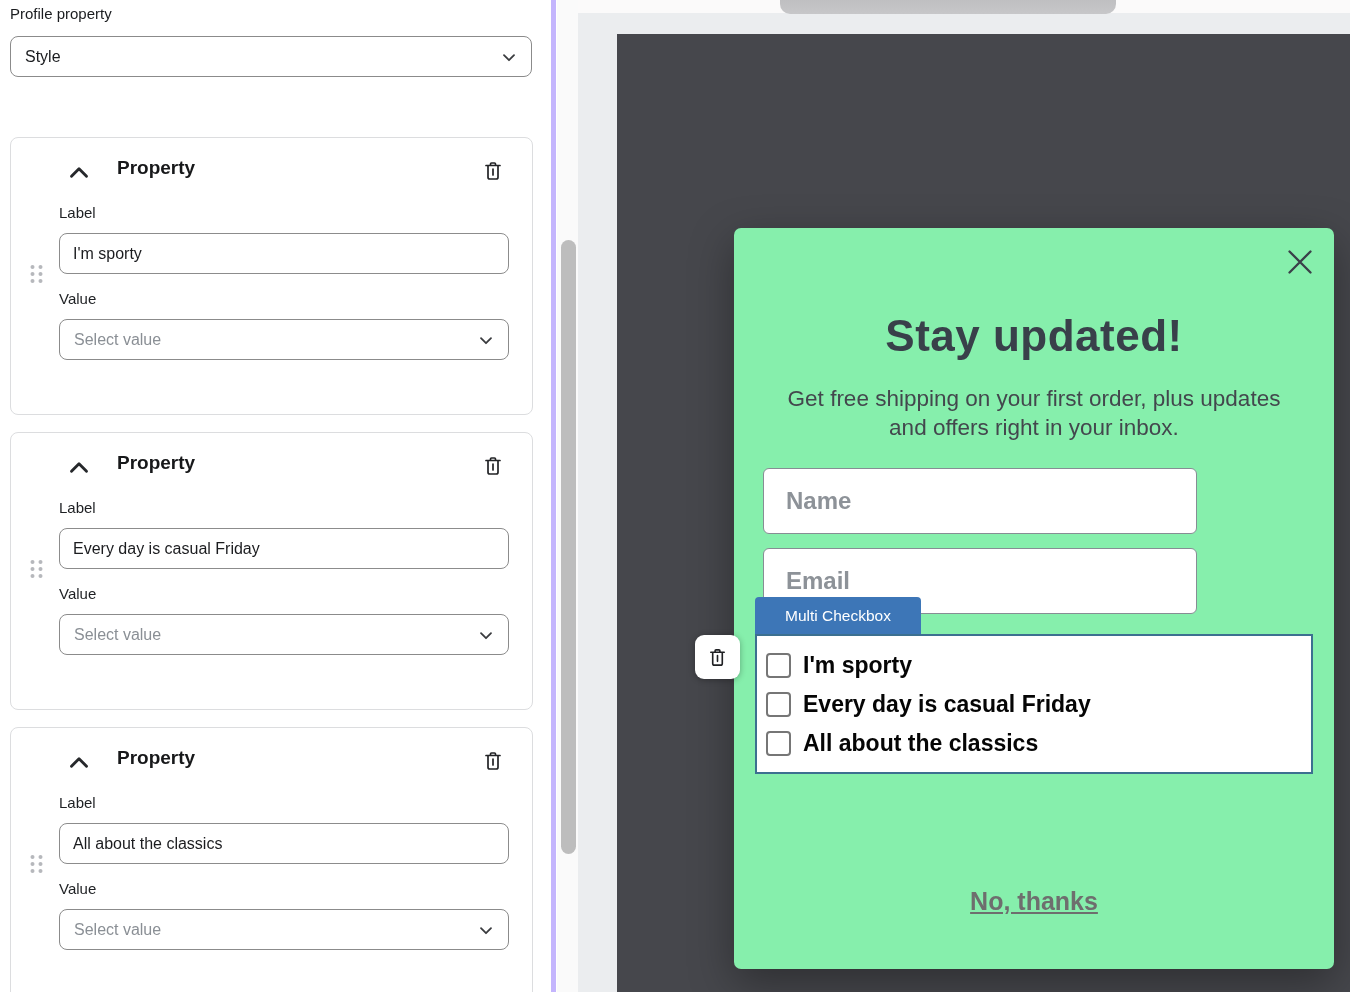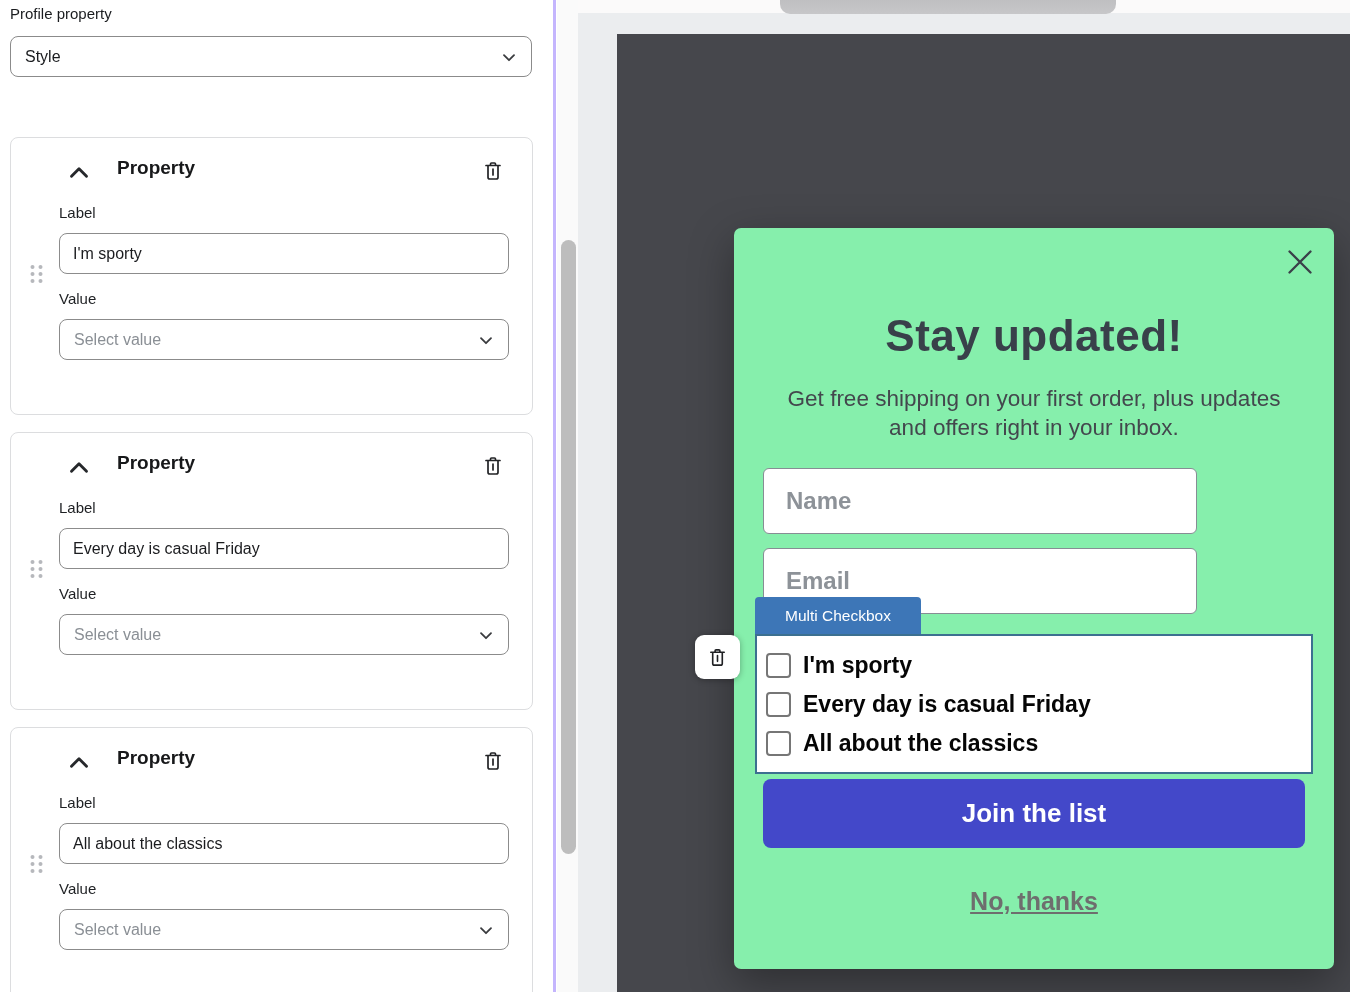--- a/index.html
+++ b/index.html
@@ -3,21 +3,21 @@
 <meta charset="utf-8">
 <style>
   * { margin:0; padding:0; box-sizing:border-box; }
   html,body { background:#fff; }
   .app {
     position:relative; width:1350px; height:992px; overflow:hidden;
     font-family:"Liberation Sans", sans-serif; background:#fff;
   }
 
   
-  .left-panel { position:absolute; left:0; top:0; width:556px; height:992px; background:#fff; border-right:3px solid #c4b5fd; }
+  .left-panel { position:absolute; left:0; top:0; width:556px; height:992px; background:#fff; border-right:5px solid #c4b5fd; }
   .pp-label { position:absolute; left:10px; top:5px; font-size:15px; color:#1a1c1f; }
   .select {
     display:flex; align-items:center; justify-content:space-between;
     border:1px solid #8b8b8b; border-radius:8px; background:#fff;
     padding:0 14px; font-size:16px; color:#1a1c1f; cursor:pointer;
   }
   .style-select { position:absolute; left:10px; top:36px; width:522px; height:41px; }
   .select .chev { flex:0 0 auto; color:#3a3c3f; }
   .placeholder-text { color:#8a8f95; }
 
@@ -243,21 +243,20 @@
       <label class="cb-row">
         <span class="cb-box"></span>
         <span class="cb-label">Every day is casual Friday</span>
       </label>
       <label class="cb-row">
         <span class="cb-box"></span>
         <span class="cb-label">All about the classics</span>
       </label>
     </div>
 
-    <button class="join-btn">Join the list</button>
     <div class="no-thanks">No, thanks</div>
   </div>
 
   <button class="floating-trash">
     <svg width="23" height="23" viewBox="0 0 24 24">
         <use href="#i-trash"></use>
       </svg>
   </button>
 
 </div>

